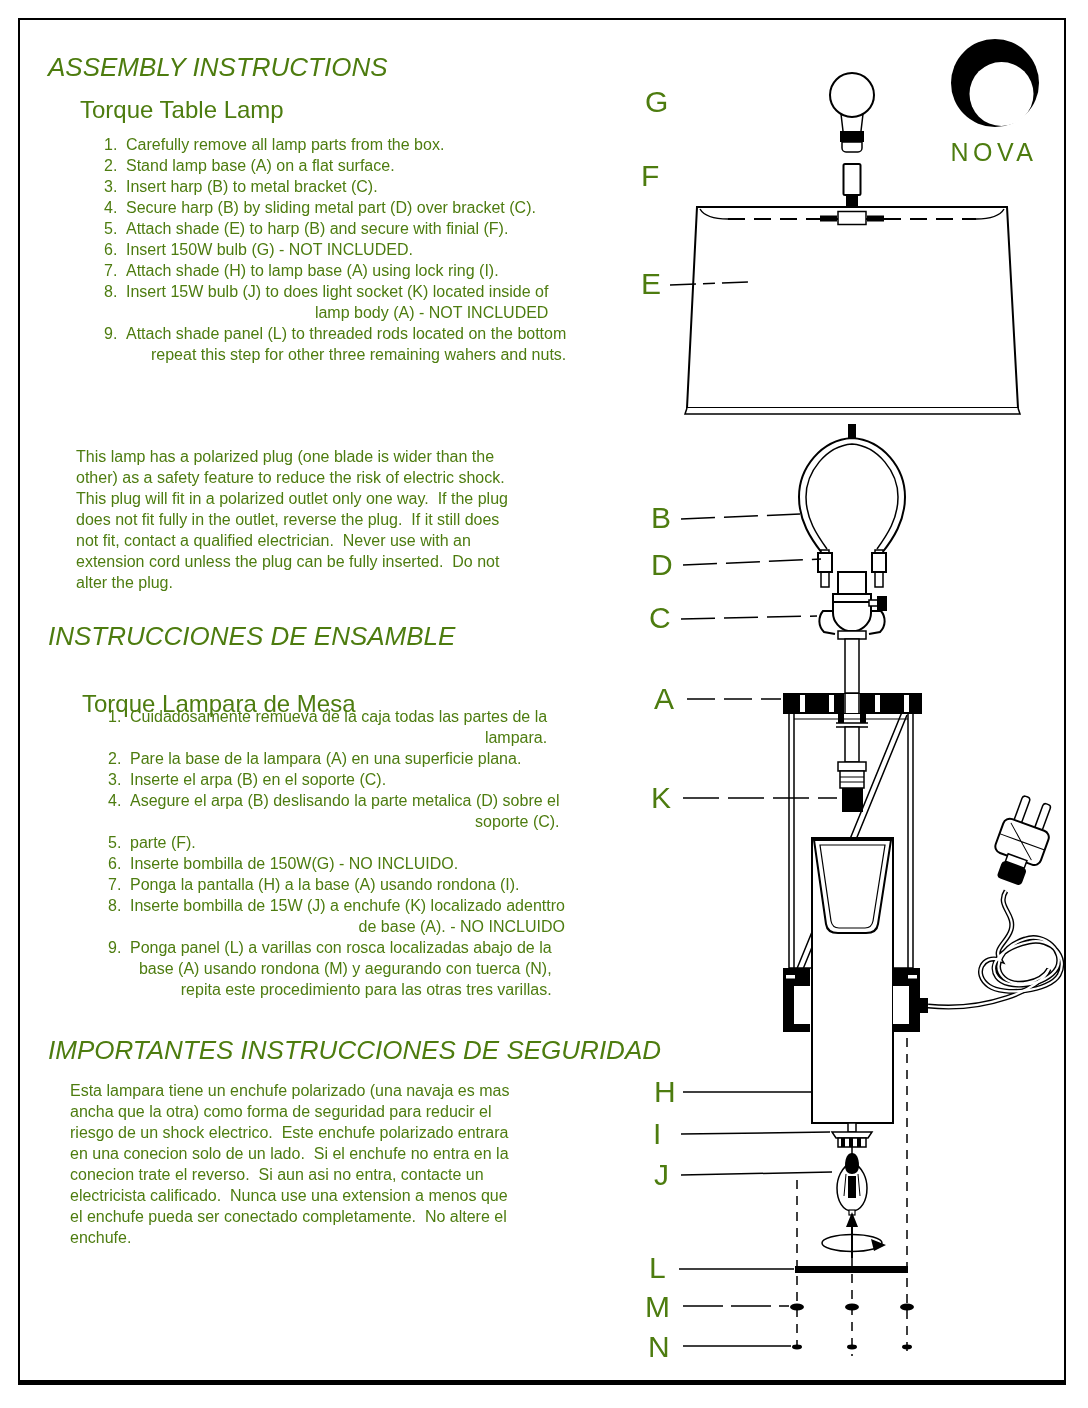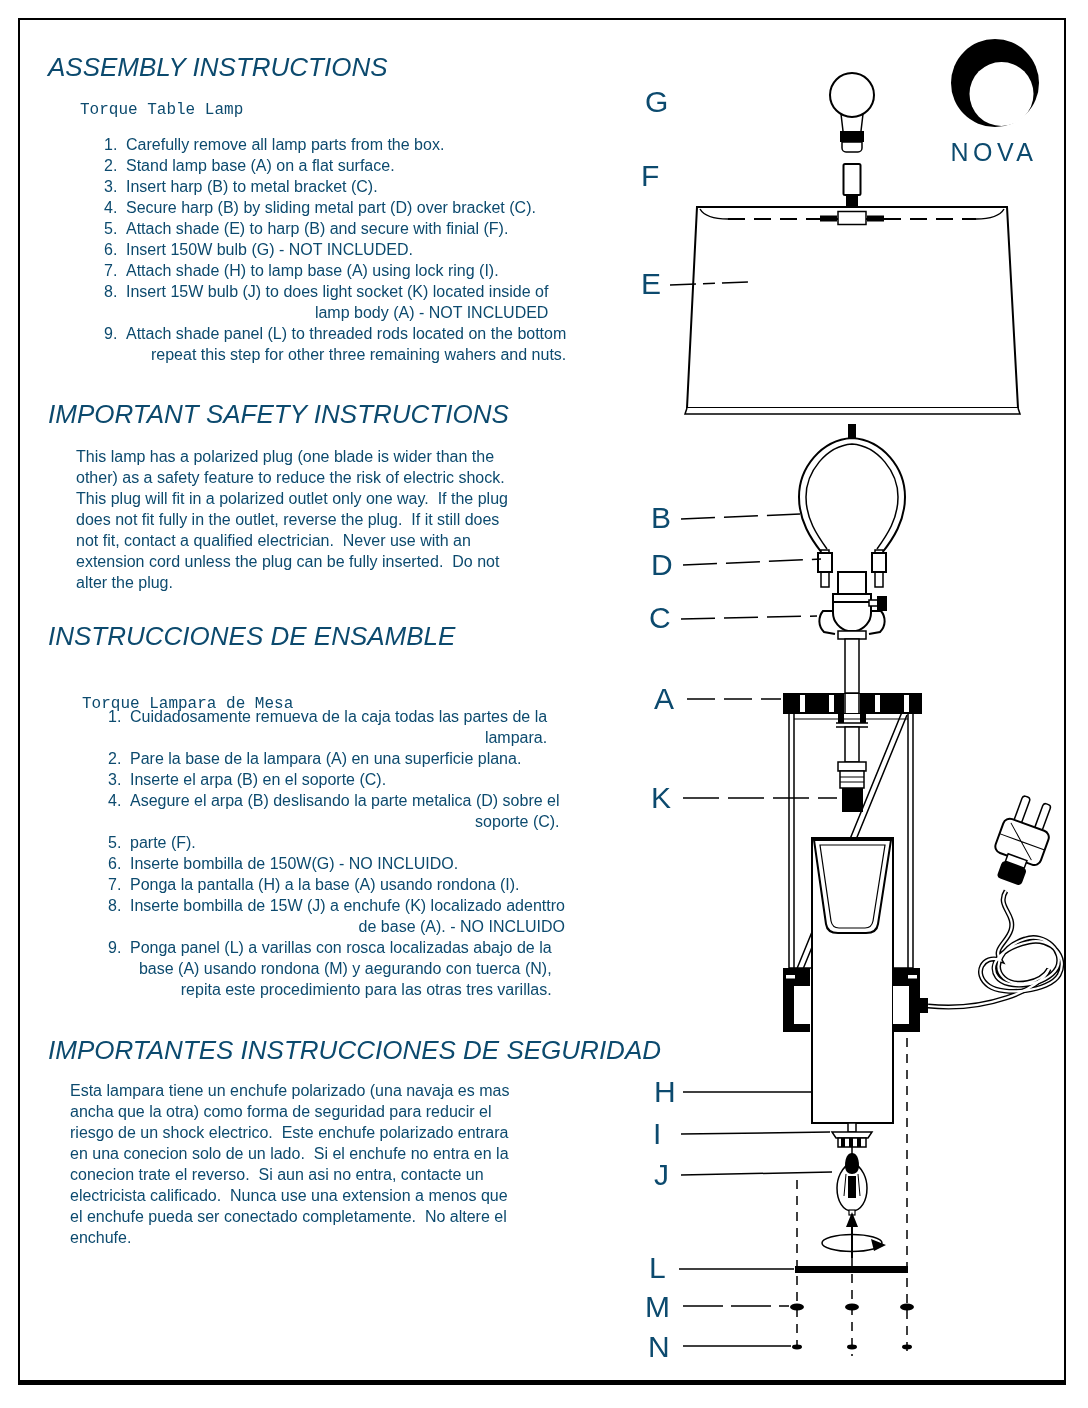--- a/index.html
+++ b/index.html
@@ -1,28 +1,28 @@
 <!DOCTYPE html>
 <html><head>
 <meta charset="utf-8">
 <style>
   html,body{margin:0;padding:0;background:#fff;}
   .page{
     position:relative;width:1088px;height:1408px;background:#ffffff;
-    font-family:"Liberation Sans",sans-serif;color:#0c4a6e;overflow:hidden;border-radius:32px;
+    font-family:"Liberation Sans",sans-serif;color:#4d7c0f;overflow:hidden;border-radius:32px;
   }
   .border-frame{
     position:absolute;left:18px;top:18px;width:1048px;height:1367px;
     border:2px solid #000;border-bottom-width:5px;box-sizing:border-box;
   }
   .sec-title{
     position:absolute;font-style:italic;font-size:26px;line-height:30px;white-space:pre;
   }
   .subtitle{
-    position:absolute;font-size:16px;line-height:24px;white-space:pre;font-family:Liberation Mono, monospace;
+    position:absolute;font-size:24px;line-height:24px;white-space:pre;
   }
   .steps{position:absolute;font-size:16px;line-height:21px;}
   .step{display:flex;}
   .step-num{width:22px;flex:none;white-space:pre;}
   .step-text .pline{white-space:pre;text-align:right;}
   .para{position:absolute;font-size:16px;line-height:21px;}
   .para .pline{white-space:pre;}
   .dlabel{position:absolute;font-size:30px;line-height:32px;}
   .nova-text{
     position:absolute;left:944px;top:138px;width:100px;text-align:center;
@@ -267,21 +267,20 @@
       </div>
       <div class="step">
         <div class="step-num">9.</div>
         <div class="step-text">
           <div class="pline">Attach shade panel (L) to threaded rods located on the bottom</div>
           <div class="pline">repeat this step for other three remaining wahers and nuts.</div>
         </div>
       </div>
     </div>
 
-  <div class="sec-title" style="left:48px;top:399px;">IMPORTANT SAFETY INSTRUCTIONS</div>
 
   <div class="para" style="left:76px;top:446px;">
       <div class="pline">This lamp has a polarized plug (one blade is wider than the</div>
       <div class="pline">other) as a safety feature to reduce the risk of electric shock.</div>
       <div class="pline">This plug will fit in a polarized outlet only one way.  If the plug</div>
       <div class="pline">does not fit fully in the outlet, reverse the plug.  If it still does</div>
       <div class="pline">not fit, contact a qualified electrician.  Never use with an</div>
       <div class="pline">extension cord unless the plug can be fully inserted.  Do not</div>
       <div class="pline">alter the plug.</div>
     </div>

